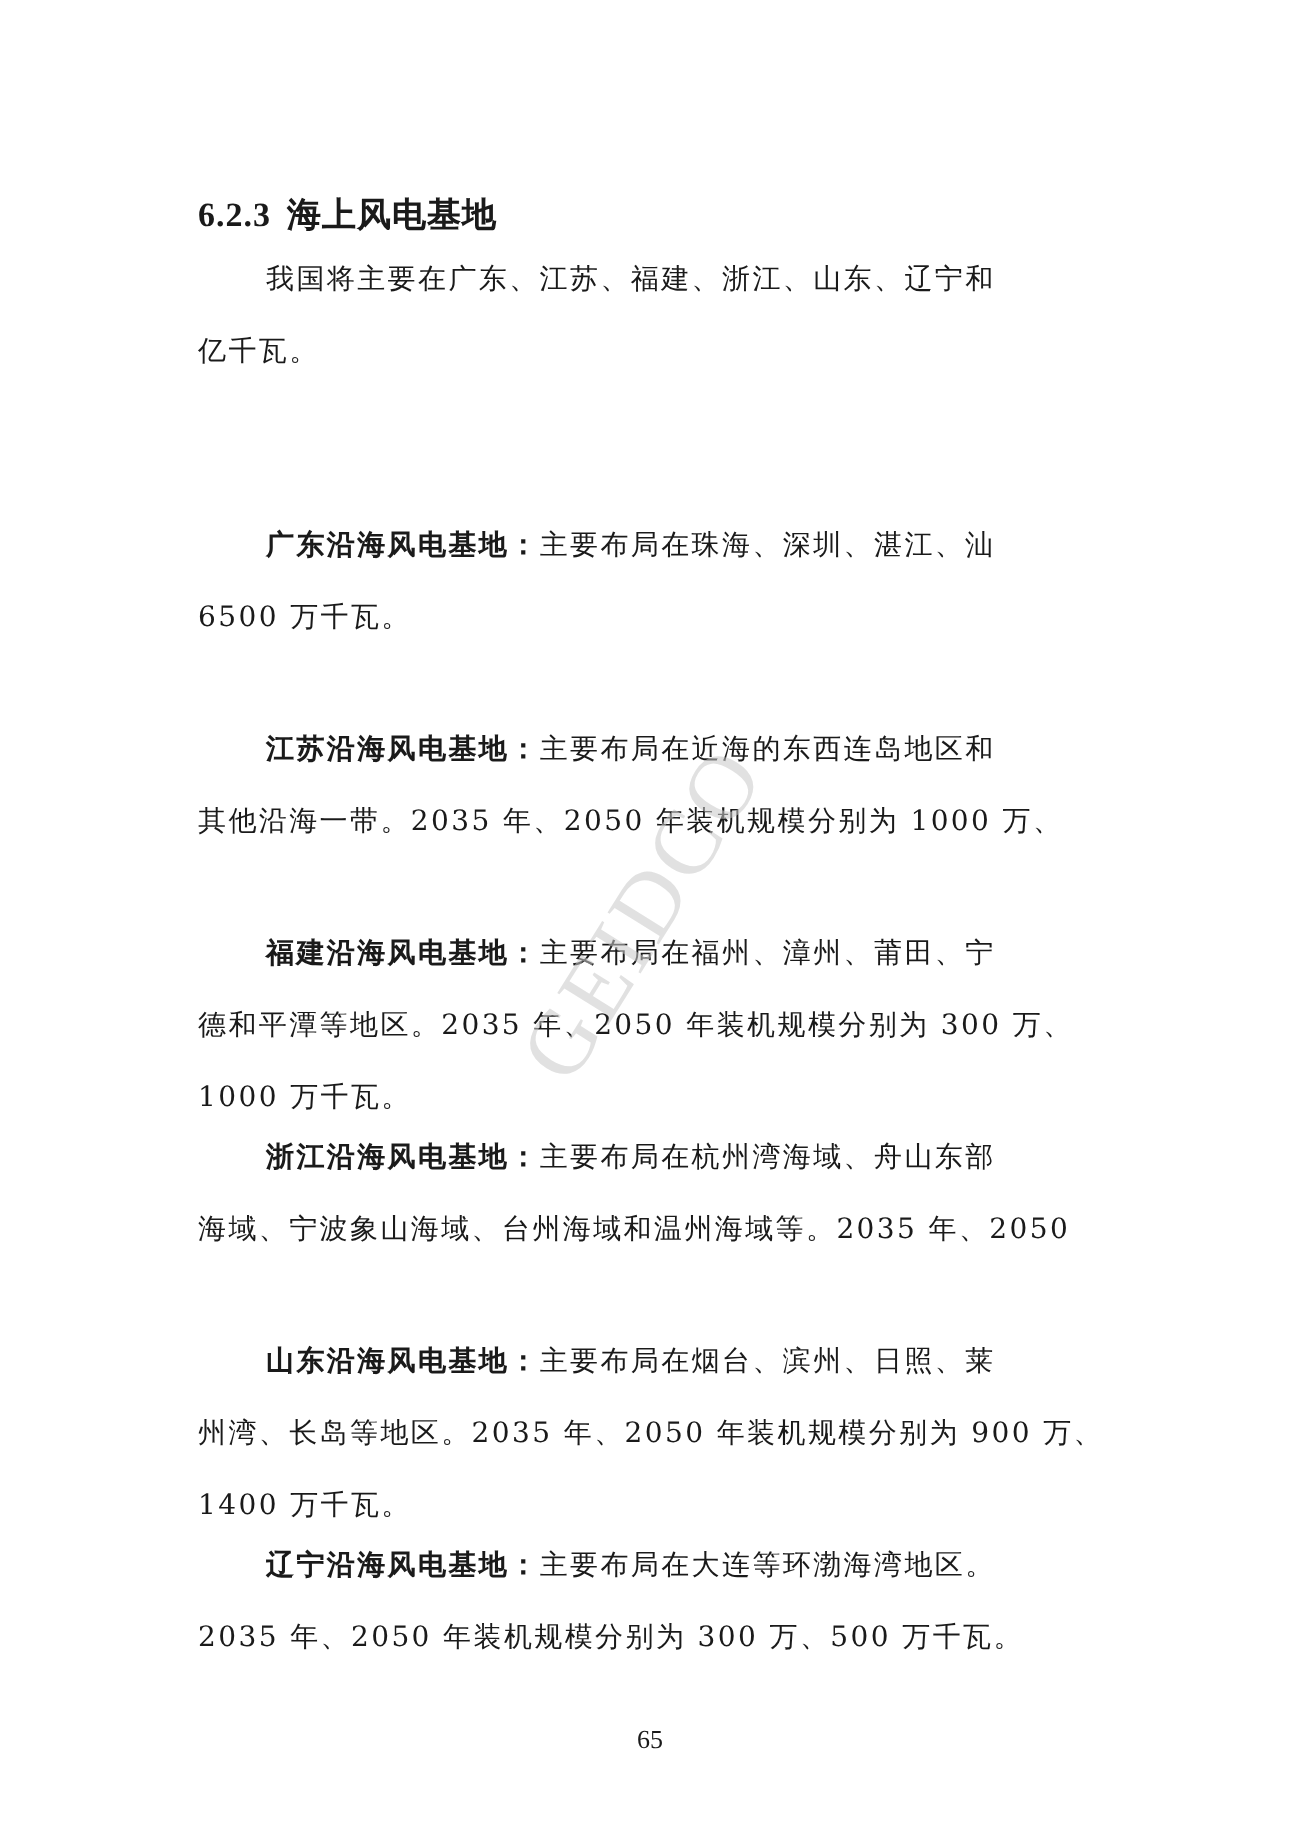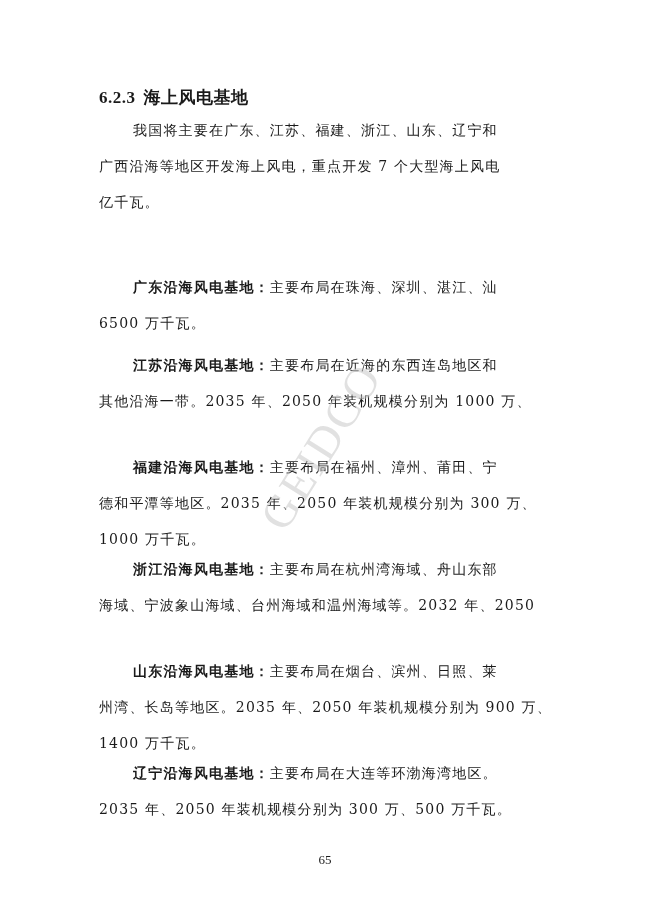--- a/index.html
+++ b/index.html
@@ -1,61 +1,60 @@
 <!DOCTYPE html>
 <html><head>
 <meta charset="utf-8">
 <style>
   html, body { margin:0; padding:0; background:#ffffff; }
   body { width:650px; height:919px; position:relative; overflow:hidden;
          font-family:"DejaVu Serif","Liberation Serif",serif; color:#1a1a1a; }
-  .page { position:absolute; left:0; top:0; width:650px; height:807px;border-radius:15px; }
+  .page { position:absolute; left:0; top:10px; width:650px; height:807px;border-radius:15px; }
   .heading { position:absolute; left:99px; top:86px; font-size:17px; font-weight:bold; letter-spacing:0.5px; white-space:nowrap; }
   .heading .num { font-family:"Liberation Serif",serif; margin-right:8px; }
   .para { position:absolute; left:99px; width:455px; font-size:14px; line-height:36px; text-align:justify; text-align-last:left; letter-spacing:1.2px; }
   .para .lead { font-weight:bold; }
   .line { display:block; white-space:nowrap; }
   .indent { padding-left:34px; }
   .watermark { position:absolute; left:228px; top:420px; font-family:"Liberation Serif",serif; font-size:46px; color:#c9c9c9; opacity:0.55; transform:rotate(-58deg); transform-origin:center; letter-spacing:2px; pointer-events:none; }
   .pagenum { position:absolute; left:0; width:650px; top:852px; text-align:center; font-family:"Liberation Serif",serif; font-size:13px; }
 </style>
 </head>
 <body>
 
 <div class="page">
 
   <div class="heading">
     <span class="num">6.2.3</span><span>海上风电基地</span>
   </div>
 
   <div class="para" style="top:112px;">
     <span class="line indent">我国将主要在广东、江苏、福建、浙江、山东、辽宁和</span>
-    <span class="line">广西沿海等地区开发海上风电，重点开发 7 个大型海上风电</span>
     <span class="line">亿千瓦。</span>
   </div>
 
-  <div class="para" style="top:245px;margin-top:24px;">
+  <div class="para" style="top:245px;">
     <span class="line indent"><span class="lead">广东沿海风电基地：</span><span>主要布局在珠海、深圳、湛江、汕</span></span>
     <span class="line">6500 万千瓦。</span>
   </div>
 
   <div class="para" style="top:347px;">
     <span class="line indent"><span class="lead">江苏沿海风电基地：</span><span>主要布局在近海的东西连岛地区和</span></span>
     <span class="line">其他沿海一带。2035 年、2050 年装机规模分别为 1000 万、</span>
   </div>
 
   <div class="para" style="top:449px;">
     <span class="line indent"><span class="lead">福建沿海风电基地：</span><span>主要布局在福州、漳州、莆田、宁</span></span>
     <span class="line">德和平潭等地区。2035 年、2050 年装机规模分别为 300 万、</span>
     <span class="line">1000 万千瓦。</span>
   </div>
 
   <div class="para" style="top:551px;">
     <span class="line indent"><span class="lead">浙江沿海风电基地：</span><span>主要布局在杭州湾海域、舟山东部</span></span>
-    <span class="line">海域、宁波象山海域、台州海域和温州海域等。2032 年、2050</span>
+    <span class="line">海域、宁波象山海域、台州海域和温州海域等。2035 年、2050</span>
   </div>
 
   <div class="para" style="top:653px;">
     <span class="line indent"><span class="lead">山东沿海风电基地：</span><span>主要布局在烟台、滨州、日照、莱</span></span>
     <span class="line">州湾、长岛等地区。2035 年、2050 年装机规模分别为 900 万、</span>
     <span class="line">1400 万千瓦。</span>
   </div>
 
   <div class="para" style="top:755px;">
     <span class="line indent"><span class="lead">辽宁沿海风电基地：</span><span>主要布局在大连等环渤海湾地区。</span></span>

